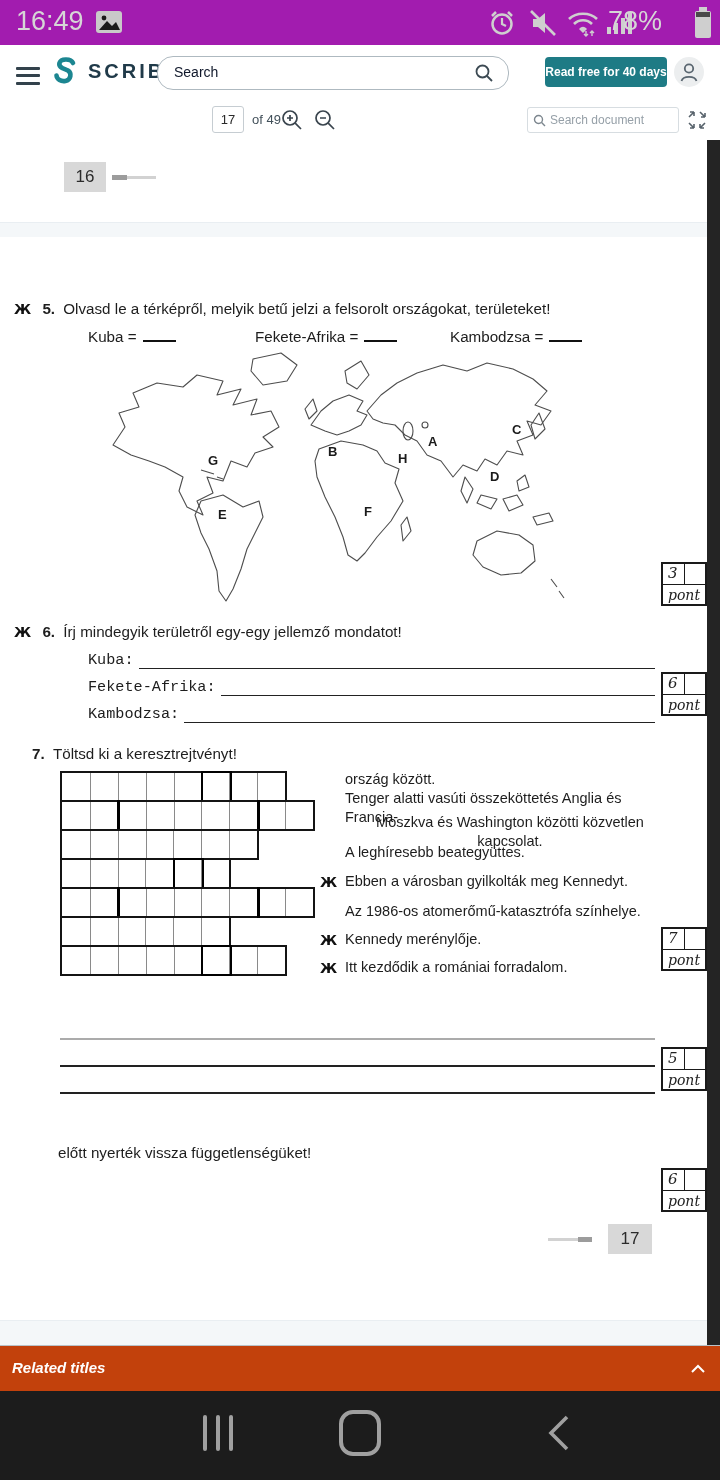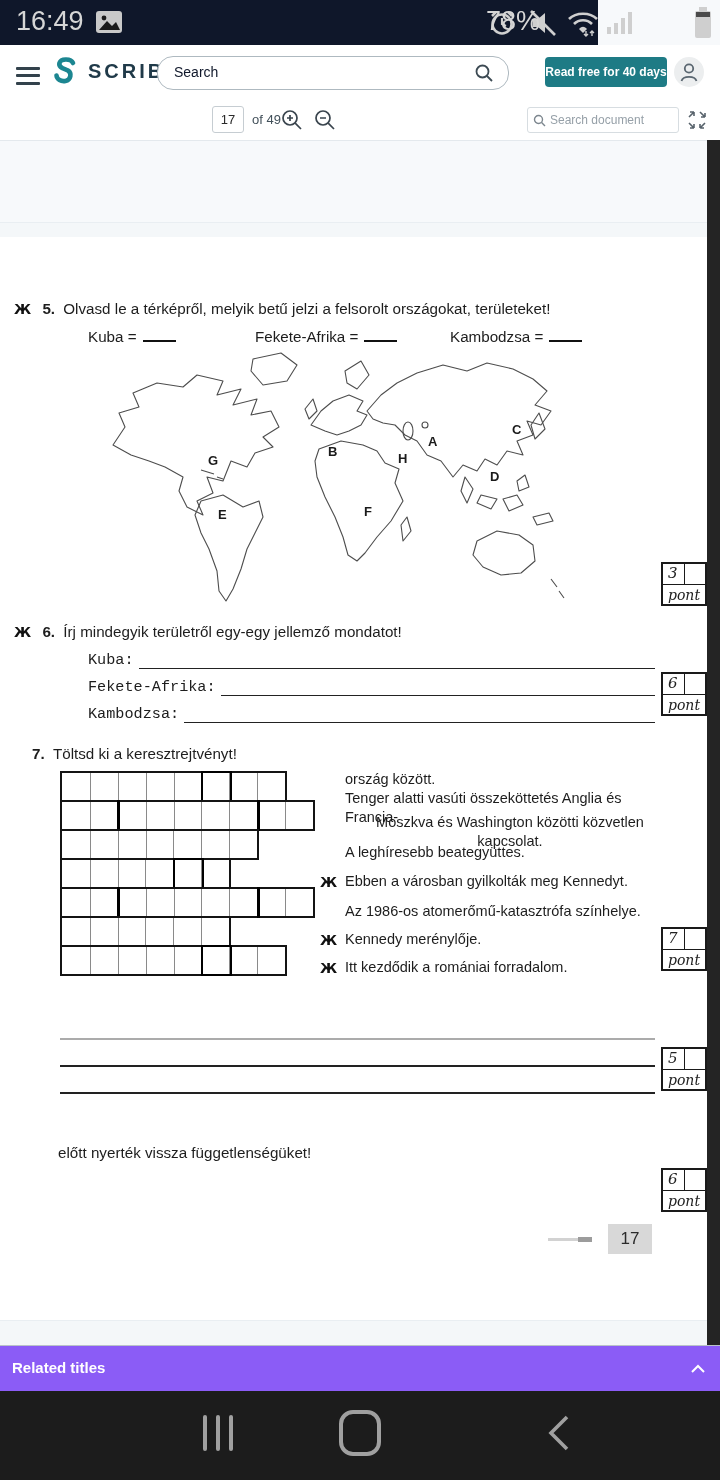--- a/index.html
+++ b/index.html
@@ -1,21 +1,21 @@
 <!DOCTYPE html>
 <html><head>
 <meta charset="utf-8">
 <style>
   html,body{margin:0;padding:0;background:#000;}
   #screen{position:relative;width:720px;height:1480px;background:#f7f9fb;overflow:hidden;
           font-family:"Liberation Sans",sans-serif;}
   .abs{position:absolute;}
 
   
-  #statusbar{left:0;top:0;width:598px;height:45px;background:#0f172a;}
+  #statusbar{left:0;top:0;width:720px;height:45px;background:#a21caf;}
   #statusbar .time{left:16px;top:6px;font-size:27px;color:#d6d6d6;}
   #statusbar .pct{right:58px;top:6px;font-size:27px;color:#d6d6d6;}
 
   
   #header{left:0;top:45px;width:720px;height:55px;background:#ffffff;}
   .hamburger span{display:block;width:24px;height:3px;background:#33424c;margin:4.5px 0;border-radius:1px;}
   #brand-text{font-size:20px;font-weight:bold;letter-spacing:3px;color:#203a49;}
   #search-pill{left:157px;top:11px;width:350px;height:32px;border:1px solid #aeb9c0;border-radius:16px;background:#fff;}
   #search-pill .ph{position:absolute;left:16px;top:7px;font-size:14px;color:#0f172a;}
   #cta-btn{left:545px;top:12px;width:122px;height:30px;background:#1e7b85;border-radius:4px;color:#fff;
@@ -68,21 +68,21 @@
 
   #clues{left:320px;top:770px;width:350px;}
   .clue{position:absolute;left:0;padding-left:25px;font-size:14.5px;line-height:19px;color:#1d1d1d;width:330px;}
   .clue .task-icon{position:absolute;left:0;top:1px;}
 
   
   #countries{left:135px;top:1157px;width:530px;display:grid;grid-template-columns:133px 207px 1fr;grid-auto-rows:20px;}
   #countries div{font-size:15.2px;color:#1d1d1d;}
 
   
-  #related{left:0;top:1345px;width:720px;height:46px;background:#8b5cf6;border-top:1px solid #b9c2c8;}
+  #related{left:0;top:1345px;width:720px;height:46px;background:#c2410c;border-top:1px solid #b9c2c8;font-style:italic;}
   #related .rt{left:12px;top:13px;font-size:15px;font-weight:bold;color:#fff;}
 
   
   #navbar{left:0;top:1391px;width:720px;height:89px;background:#1c1c1c;}
   .recent-bar{display:inline-block;width:4px;height:36px;background:#a0a0a0;border-radius:2px;margin:0 4.5px;}
   #home-btn{width:42px;height:46px;border:4px solid #a0a0a0;border-radius:14px;box-sizing:border-box;}
 
   svg{display:block;}
 </style>
 </head>
@@ -174,20 +174,25 @@
       <span class="ph">Search document</span>
     </div>
     <svg class="abs" style="left:688px;top:11px" width="18" height="18" viewBox="0 0 18 18">
       <path d="M1,6 L6,1 M6,1 H2 M6,1 V5" stroke="#57626b" stroke-width="1.6" fill="none"></path>
       <path d="M12,1 L17,6 M17,6 V2 M17,6 H13" stroke="#57626b" stroke-width="1.6" fill="none"></path>
       <path d="M1,12 L6,17 M6,17 H2 M6,17 V13" stroke="#57626b" stroke-width="1.6" fill="none"></path>
       <path d="M17,12 L12,17 M12,17 H16 M12,17 V13" stroke="#57626b" stroke-width="1.6" fill="none"></path>
     </svg>
   </div>
 
+  <div id="page16" class="abs">
+    <div class="abs pagebox" style="left:64px;top:22px">16</div>
+    <div class="abs sliderstub" style="left:112px;top:35px;width:15px"></div>
+    <div class="abs sliderline" style="left:127px;top:36px;width:29px"></div>
+  </div>
   <div id="gap1" class="abs"></div>
 
   <div id="page17" class="abs doc">
 
     <div class="abs" style="left:14px;top:63px">
       <span class="task-icon">Ж</span>
       <span class="qnum" style="margin-left:7px">5.</span>
       <span style="margin-left:4px">Olvasd le a térképről, melyik betű jelzi a felsorolt országokat, területeket!</span>
     </div>
     <div class="abs" style="left:88px;top:90px">

